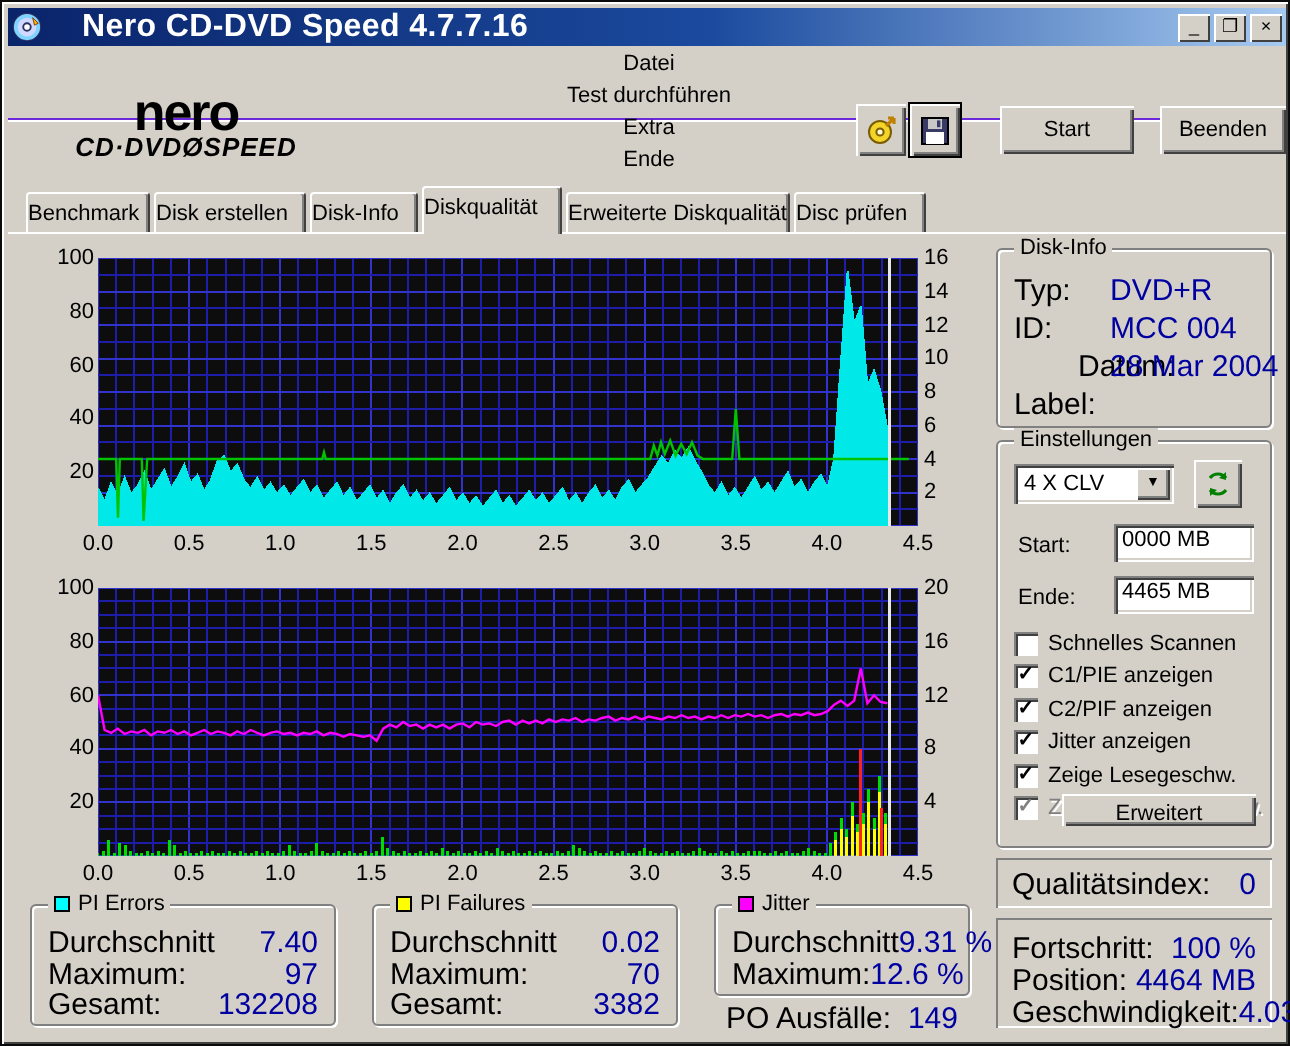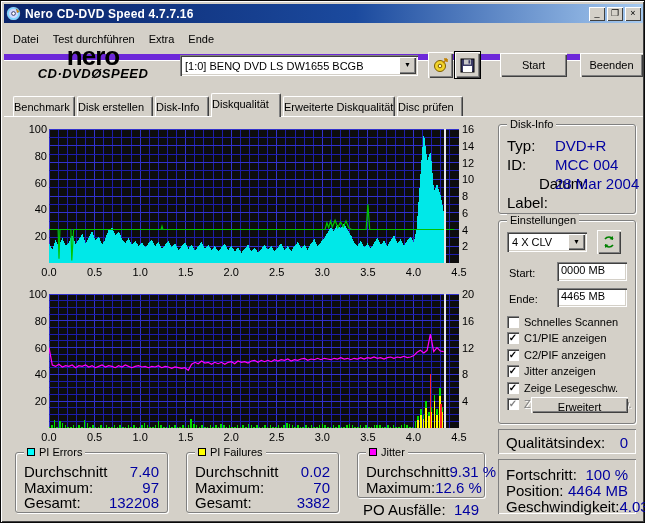--- a/index.html
+++ b/index.html
@@ -2,27 +2,27 @@
 <html><head>
 <meta charset="utf-8">
 <style>
   * { margin:0; padding:0; box-sizing:border-box; font-family:"Liberation Sans", sans-serif; }
   html,body { background:#3a6ea5; }
   #win { position:relative; width:645px; height:523px; background:#d4d0c8;
          border:1px solid #0a0a0a; box-shadow: inset 1px 1px 0 #ffffff, inset -1px -1px 0 #404040, inset 2px 2px 0 #d4d0c8; }
   .titlebar { position:absolute; left:3px; top:3px; width:639px; height:19px;
     background:linear-gradient(90deg,#0a246a 0%,#1b4a9e 55%,#a6caf0 100%);
     display:flex; align-items:center; padding:0 2px; }
-  .titlebar .title { color:#fff; font-size:12px; font-weight:bold; margin-left:4px; flex:1;
+  .titlebar .title { color:#fff; font-size:16px; font-weight:bold; margin-left:20px; flex:1;
     white-space:nowrap; overflow:hidden; letter-spacing:.2px; }
   .tbtn { width:16px; height:14px; margin-left:2px; background:#d4d0c8; font-size:9px; line-height:12px;
     text-align:center; color:#000; box-shadow: inset 1px 1px 0 #fff, inset -1px -1px 0 #404040; cursor:default; }
   .appicon { width:15px; height:15px; }
   .menubar { position:absolute; left:3px; top:23px; width:639px; height:36px; background:#d4d0c8;
-    display:flex; align-items:center; padding-left:2px; border-bottom:6px solid #6d28d9; box-shadow:0 1px 0 #fff; }
+    display:flex; align-items:center; padding-left:2px; border-bottom:1px solid #6d28d9; box-shadow:0 1px 0 #fff;flex-direction:column; }
   .menu-item { font-size:11px; padding:2px 7px; color:#000; }
   .toolbar { position:absolute; left:3px; top:43px; width:639px; height:46px; }
   .logo { position:absolute; left:14px; top:1px; width:150px; text-align:center; color:#000; }
   .logo .l1 { font-size:26px; font-weight:bold; letter-spacing:-1px; line-height:22px; }
   .logo .l2 { font-size:13px; font-weight:bold; font-style:italic; letter-spacing:.5px; line-height:13px; }
   .combo { position:absolute; background:#fff; border:none; box-shadow: inset 1px 1px 0 #808080, inset 2px 2px 0 #404040, inset -1px -1px 0 #fff, inset -2px -2px 0 #d4d0c8; display:flex; align-items:center; font-size:11px; }
   .combo .ctext { flex:1; padding:0 5px; white-space:nowrap; overflow:hidden; }
   .combo .carrow { width:17px; height:calc(100% - 4px); margin:2px 2px 2px 0; background:#d4d0c8; text-align:center; font-size:7px; line-height:15px;
     box-shadow: inset 1px 1px 0 #fff, inset -1px -1px 0 #404040, inset -2px -2px 0 #808080; }
   .btn { position:absolute; background:#d4d0c8; font-size:11px; color:#000; text-align:center;
@@ -78,24 +78,20 @@
       <span class="menu-item">Datei</span>
       <span class="menu-item">Test durchführen</span>
       <span class="menu-item">Extra</span>
       <span class="menu-item">Ende</span>
     </div>
 
   <div class="toolbar">
     <div class="logo">
       <div class="l1">nero</div>
       <div class="l2">CD·DVDØSPEED</div>
-    </div>
-    <div class="combo" style="left:176px; top:11px; width:238px; height:21px;">
-      <span class="ctext">[1:0]   BENQ DVD LS DW1655 BCGB</span>
-      <span class="carrow">▼</span>
     </div>
     <div class="btn iconbtn" style="left:424px; top:8px; width:25px; height:26px;">
       <svg width="16" height="16" viewBox="0 0 16 16">
         <circle cx="7" cy="9" r="5.5" fill="#f2d42a" stroke="#7a5c00"></circle>
         <circle cx="7" cy="9" r="1.8" fill="#fff8d0" stroke="#7a5c00"></circle>
         <path d="M10 6 L14 2 M14 2 L11 2 M14 2 L14 5" stroke="#c08000" stroke-width="1.6" fill="none"></path>
       </svg>
     </div>
     <div class="btn iconbtn" style="left:451px; top:8px; width:25px; height:26px; outline:1px solid #000;">
       <svg width="15" height="15" viewBox="0 0 15 15">

